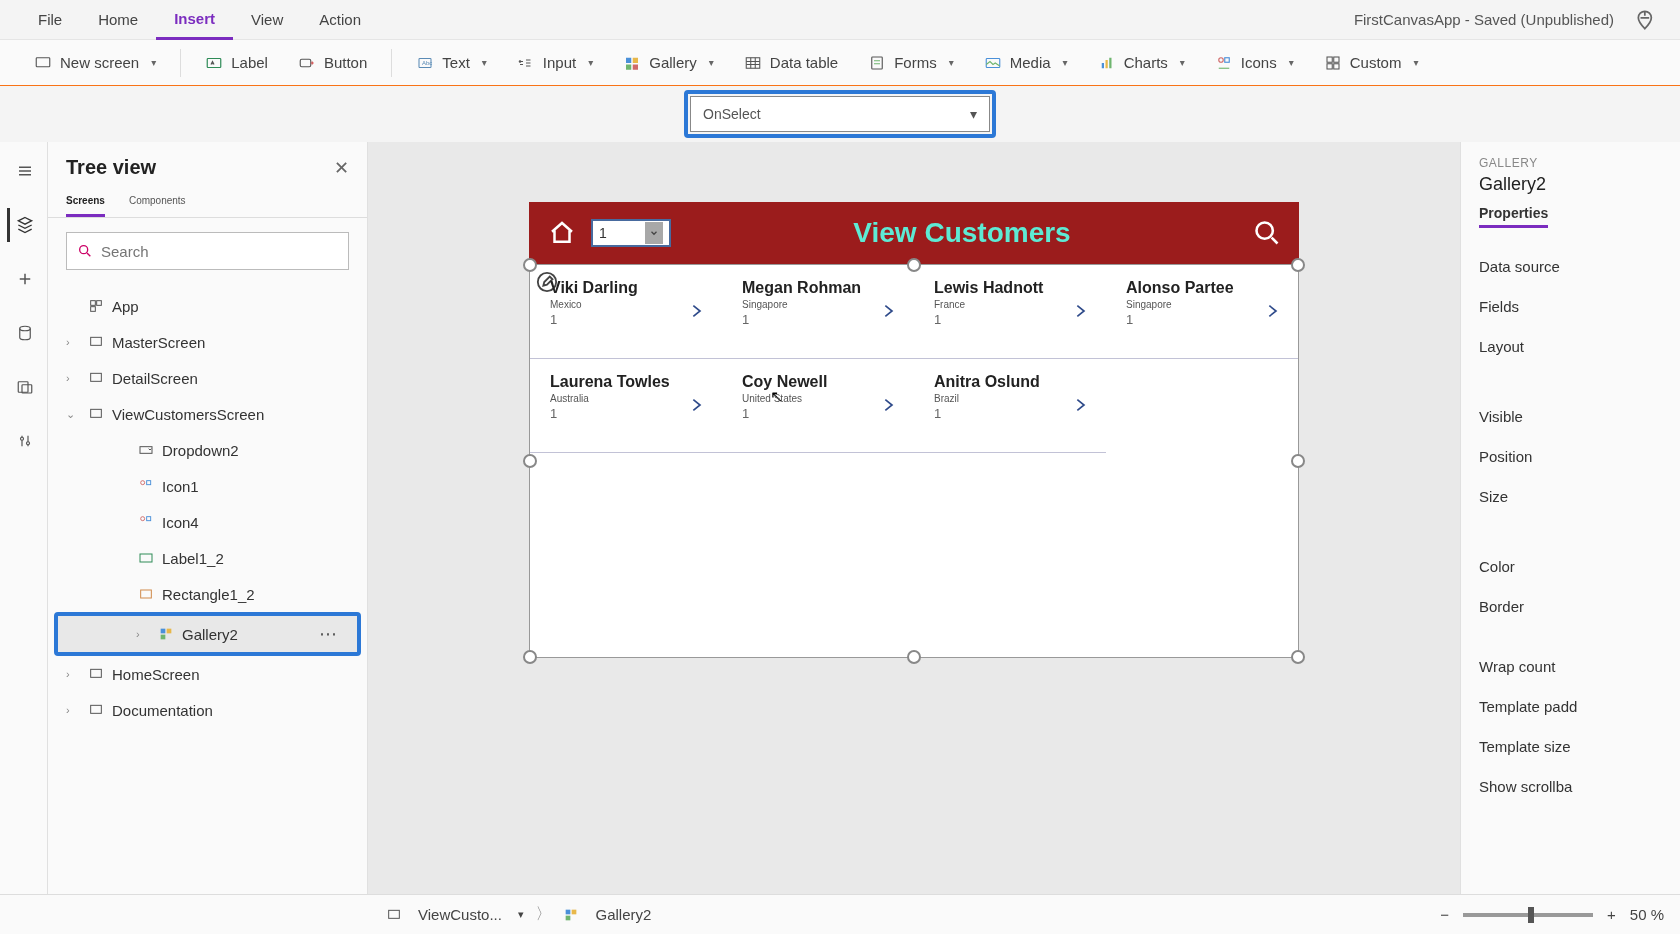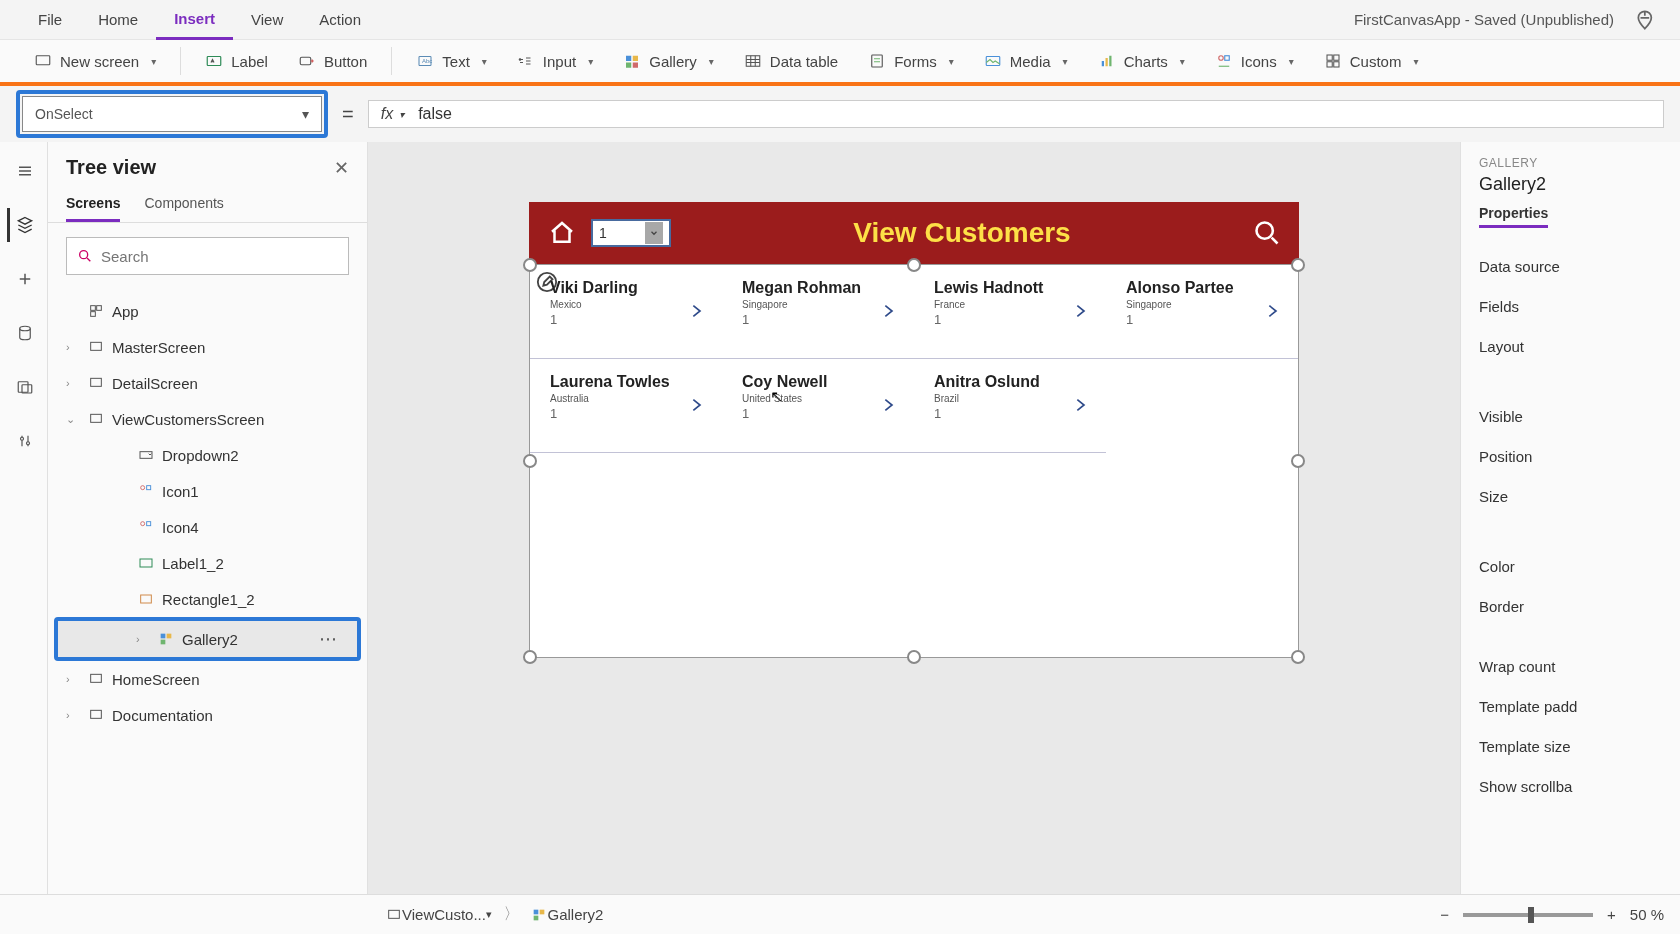--- a/index.html
+++ b/index.html
@@ -7,28 +7,28 @@
 
 
 .menubar { height: 40px; background: #f4f4f4; display: flex; align-items: center; padding: 0 20px; border-bottom: 1px solid #e5e5e5; }
 .menubar .menu-item { padding: 0 18px; font-size: 15px; color: #444; cursor: pointer; height: 40px; display: flex; align-items: center; }
 .menubar .menu-item.active { color: #7b2cbf; font-weight: 600; border-bottom: 3px solid #7b2cbf; }
 .menubar .spacer { flex: 1; }
 .menubar .app-title { font-size: 15px; color: #555; padding-right: 20px; }
 .menubar .diag-icon { width: 26px; height: 26px; }
 
 
-.ribbon { height: 46px; background: #fafafa; display: flex; align-items: center; padding: 0 20px; border-bottom: 4px solid #f97316; gap: 2px; }
+.ribbon { height: 46px; background: #fafafa; display: flex; align-items: center; padding: 0 20px; border-bottom: 1px solid #f97316; gap: 2px; }
 .ribbon .ritem { display: flex; align-items: center; gap: 8px; padding: 0 14px; height: 46px; font-size: 15px; color: #444; cursor: pointer; }
 .ribbon svg { width: 18px; height: 18px; }
 .ribbon .divider { width: 1px; height: 28px; background: #ddd; margin: 0 8px; }
 .ribbon .caret { font-size: 10px; color: #666; margin-left: 4px; }
 
 
-.formula-row { height: 56px; display: flex; align-items: center; padding: 4px 16px; background: #f4f4f4; gap: 14px; }
+.formula-row { height: 56px; display: flex; align-items: center; padding: 4px 16px; background: #f4f4f4; gap: 14px; flex-direction: column; }
 .property-box-wrap { border: 4px solid #2c78d6; border-radius: 4px; padding: 2px; }
 .property-box { width: 300px; height: 36px; border: 1px solid #888; background: #fff; display: flex; align-items: center; padding: 0 12px; justify-content: space-between; }
 .property-box span { color: #555; }
 .equals { font-size: 20px; color: #444; }
 .formula-bar { flex: 1; height: 28px; background: #fff; border: 1px solid #ccc; display: flex; align-items: center; padding: 0 12px; gap: 14px; font-family: Consolas, monospace; font-size: 16px; }
 .formula-bar .fx { font-style: italic; font-family: "Segoe UI"; color: #444; display: flex; align-items: center; gap: 6px; }
 
 
 .main { display: flex; height: calc(934px - 40px - 46px - 56px - 40px); }
 
@@ -36,21 +36,21 @@
 .left-rail { width: 48px; background: #fafafa; border-right: 1px solid #e0e0e0; display: flex; flex-direction: column; align-items: center; padding-top: 12px; gap: 20px; }
 .left-rail .rail-btn { width: 34px; height: 34px; display: flex; align-items: center; justify-content: center; cursor: pointer; color: #555; border-left: 3px solid transparent; }
 .left-rail .rail-btn.active { border-left: 3px solid #333; }
 
 
 .tree-panel { width: 320px; background: #fafafa; border-right: 1px solid #e0e0e0; display: flex; flex-direction: column; }
 .tree-header { display: flex; justify-content: space-between; align-items: center; padding: 14px 18px 8px; }
 .tree-header h2 { font-size: 20px; font-weight: 600; color: #222; }
 .tree-header .close { font-size: 18px; color: #666; cursor: pointer; }
 .tree-tabs { display: flex; gap: 24px; padding: 0 18px; border-bottom: 1px solid #ddd; }
-.tree-tabs .tab { padding: 8px 0; font-size: 14px; color: #555; cursor: pointer; }
+.tree-tabs .tab { padding: 8px 0; font-size: 10px; color: #555; cursor: pointer; }
 .tree-tabs .tab.active { color: #222; font-weight: 600; border-bottom: 3px solid #7b2cbf; }
 .search-box { margin: 14px 18px; height: 38px; border: 1px solid #bbb; display: flex; align-items: center; padding: 0 10px; gap: 8px; background: #fff; }
 .search-box input { border: none; outline: none; flex: 1; font-size: 15px; }
 
 .tree-list { flex: 1; overflow: auto; padding: 4px 0; }
 .tree-item { display: flex; align-items: center; height: 36px; padding: 0 6px 0 18px; font-size: 15px; color: #333; gap: 6px; cursor: pointer; }
 .tree-item.l1 { padding-left: 18px; }
 .tree-item.l3 { padding-left: 88px; }
 .tree-item .exp { width: 14px; font-size: 11px; color: #888; }
 .tree-item .ico { width: 20px; display: inline-flex; justify-content: center; }
@@ -58,21 +58,21 @@
 .selected-highlight { border: 4px solid #2c78d6; border-radius: 4px; margin: 0 6px; }
 .selected-highlight .tree-item { padding-left: 78px; }
 .tree-item .more { margin-left: auto; font-size: 18px; color: #555; padding-right: 12px; letter-spacing: 2px; }
 
 
 .canvas-area { flex: 1; background: #e9e9e9; position: relative; display: flex; align-items: flex-start; justify-content: center; padding-top: 60px; }
 .canvas { width: 770px; background: #fff; position: relative; }
 .app-header { height: 62px; background: #9b1c1c; display: flex; align-items: center; padding: 0 18px; gap: 14px; }
 .app-header .dropdown-sim { width: 80px; height: 28px; background: #fff; border: 2px solid #486a9e; display: flex; align-items: center; justify-content: space-between; padding: 0 6px; font-size: 14px; }
 .app-header .dropdown-sim .dd-btn { width: 18px; height: 22px; background: #a8a8a8; display: flex; align-items: center; justify-content: center; }
-.app-header .title { flex: 1; text-align: center; color: #fde047; font-size: 28px; font-weight: 700; }
+.app-header .title { flex: 1; text-align: center; color: #5eead4; font-size: 28px; font-weight: 700; }
 
 .gallery-wrap { position: relative; border: 1px solid #999; }
 .gallery-grid { display: grid; grid-template-columns: repeat(4, 1fr); }
 .card { border-bottom: 1px solid #c2c2d6; padding: 14px 18px 14px 20px; height: 94px; display: flex; flex-direction: column; justify-content: flex-start; position: relative; }
 .card .name { font-size: 16px; font-weight: 700; color: #222; }
 .card .country { font-size: 10px; color: #555; margin-top: 2px; }
 .card .num { font-size: 13px; color: #666; margin-top: 2px; }
 .card .arrow { position: absolute; right: 18px; top: 36px; color: #2e4a8a; }
 .card.first-only { border-right: none; }
 .gallery-fill { height: 110px; }
@@ -84,21 +84,21 @@
 
 .props-panel { width: 220px; background: #fafafa; border-left: 1px solid #e0e0e0; padding: 14px 0 0 18px; overflow: hidden; }
 .props-panel .cat { font-size: 12px; color: #888; letter-spacing: 0.5px; }
 .props-panel .name { font-size: 18px; color: #222; margin: 4px 0 10px; }
 .props-panel .ptab { font-size: 14px; font-weight: 700; color: #333; border-bottom: 3px solid #7b2cbf; display: inline-block; padding-bottom: 4px; margin-bottom: 18px; }
 .props-panel .prow { height: 40px; display: flex; align-items: center; font-size: 15px; color: #333; }
 
 
 .statusbar { height: 40px; background: #fafafa; border-top: 1px solid #ddd; display: flex; align-items: center; padding: 0 16px; }
 .bc { display: flex; align-items: center; gap: 12px; margin-left: 370px; }
-.bc-item { display: flex; align-items: center; gap: 0; font-size: 15px; color: #444; }
+.bc-item { display: flex; align-items: center; gap: 16px; font-size: 15px; color: #444; }
 .bc-sep { color: #888; font-size: 16px; }
 .statusbar .spacer { flex: 1; }
 .zoom { display: flex; align-items: center; gap: 14px; font-size: 15px; color: #444; }
 .zoom .track { width: 130px; height: 4px; background: #999; position: relative; }
 .zoom .thumb { width: 6px; height: 16px; background: #555; position: absolute; left: 50%; top: -6px; }
 
 svg { display: block; }
 </style>
 </head>
 <body>

